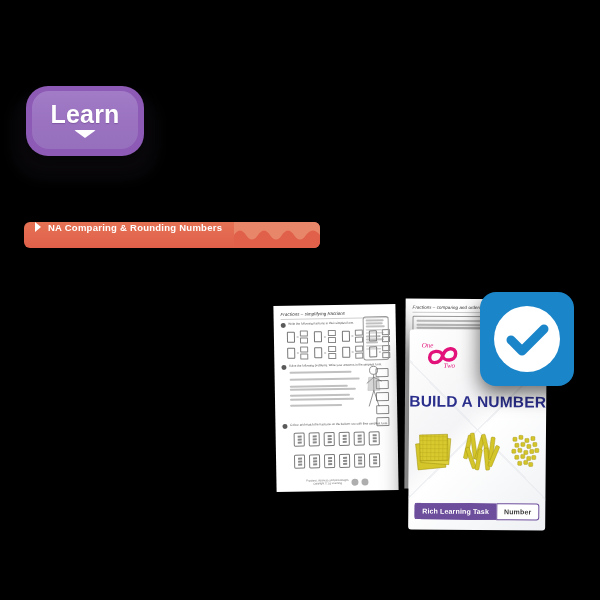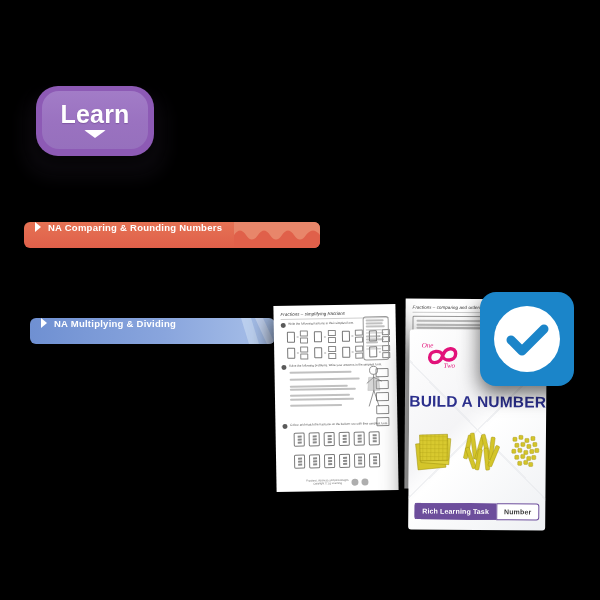--- a/index.html
+++ b/index.html
@@ -18,21 +18,21 @@
 
   .stage {
     position: absolute;
     inset: 0;
     background: #000000;
   }
 
   
   .learn-wrap {
     position: absolute;
-    left: 36px;
+    left: 26px;
     top: 86px;
     width: 118px;
     height: 70px;
   }
   .learn-shadow {
     position: absolute;
     left: -12px;
     top: 6px;
     width: 142px;
     height: 86px;
@@ -415,30 +415,20 @@
     <span class="bar-play"></span>
     <span class="bar-text">NA Comparing &amp; Rounding Numbers</span>
     <span class="bar-wave">
       <svg viewBox="0 0 86 26" preserveAspectRatio="none">
         <path d="M0 26 L0 13 Q6 4 12 13 Q18 22 24 13 Q30 4 36 13 Q42 22 48 13 Q54 4 60 13 Q66 22 72 13 Q79 4 86 13 L86 26 Z" fill="#e0604a"></path>
         <path d="M0 13 Q6 4 12 13 Q18 22 24 13 Q30 4 36 13 Q42 22 48 13 Q54 4 60 13 Q66 22 72 13 Q79 4 86 13 L86 0 L0 0 Z" fill="#e8866a"></path>
       </svg>
     </span>
   </div>
 
-  <div class="bar bar-blue">
-    <span class="bar-play"></span>
-    <span class="bar-text">NA Multiplying &amp; Dividing</span>
-    <span class="bar-wave">
-      <svg viewBox="0 0 86 26" preserveAspectRatio="none">
-        <path d="M52 0 L62 0 L70 26 L60 26 Z" fill="#c3d5f0" opacity=".75"></path>
-        <path d="M66 0 L74 0 L86 26 L78 26 Z" fill="#cfdcf3" opacity=".7"></path>
-      </svg>
-    </span>
-  </div>
 
   <div class="paper paper-back">
     <div class="ws">
       <div class="ws-title">Fractions – comparing and ordering fractions</div>
       <div class="ws-info-box">
         <div class="blur-line" style="width:97%"></div>
         <div class="blur-line" style="width:93%"></div>
         <div class="blur-line" style="width:88%"></div>
         <div class="ws-center-eq">which is larger?   ¾  or  ⅞</div>
       </div>

